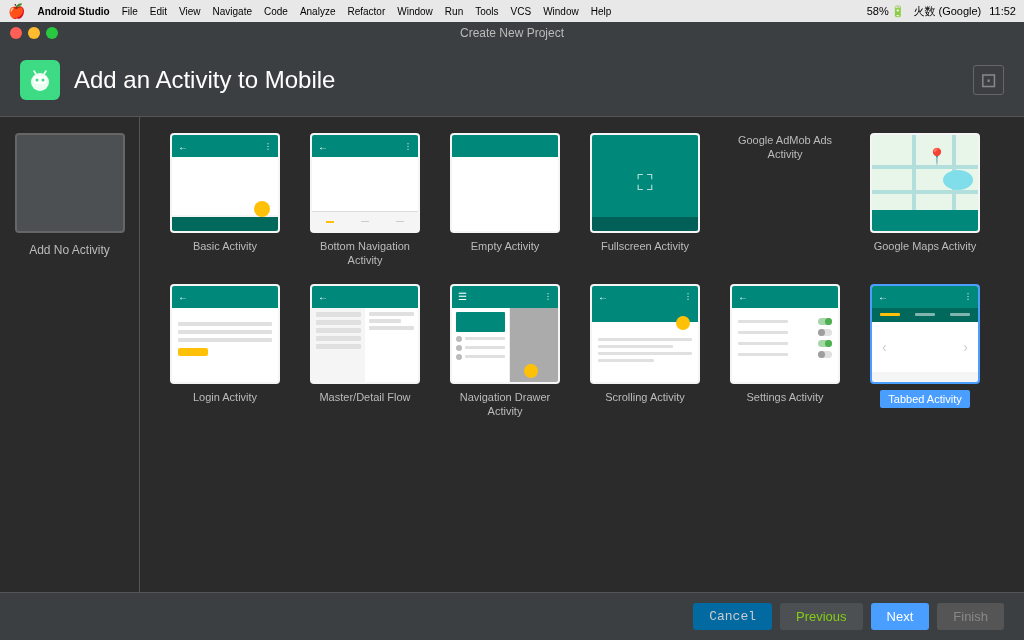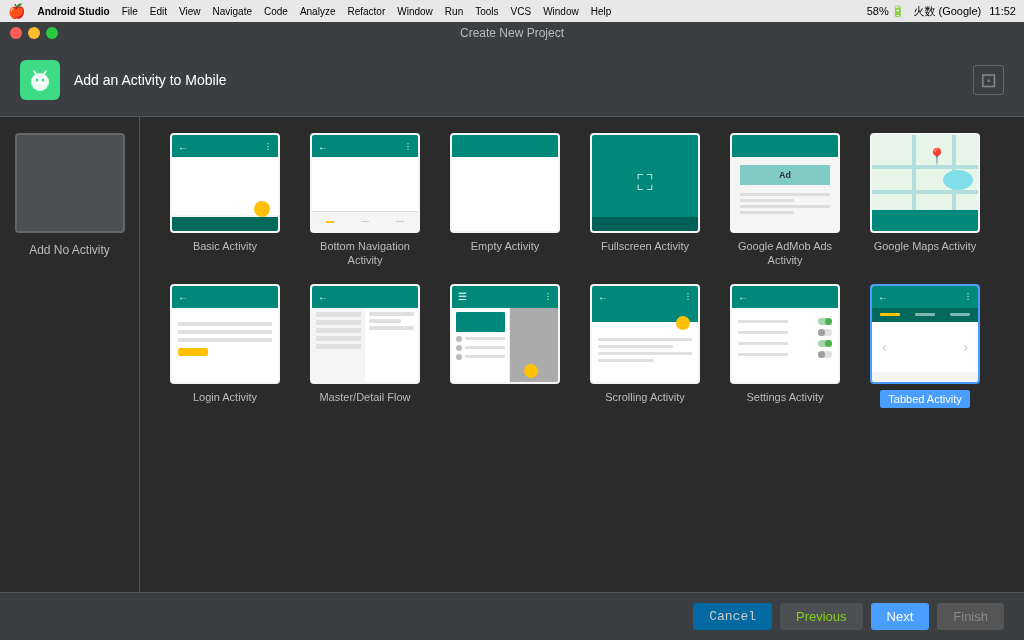--- a/index.html
+++ b/index.html
@@ -85,21 +85,21 @@
       background: #3ddc84;
       border-radius: 6px;
       display: flex;
       align-items: center;
       justify-content: center;
       color: white;
       font-size: 22px;
     }
     .dialog-title {
       color: #ffffff;
-      font-size: 14px;
+      font-size: 24px;
       font-weight: 300;
     }
     .dialog-header-icon {
       margin-left: auto;
       color: #888;
       font-size: 20px;
       border: 1px solid #666;
       padding: 2px 6px;
       border-radius: 3px;
     }
@@ -746,32 +746,20 @@
               <div class="fa-bg">
                 <span class="fa-expand" style="font-size:22px;color:rgba(255,255,255,0.7)">⛶</span>
                 <div class="fa-bar"></div>
               </div>
             </div>
           </div>
           <span class="activity-label">Fullscreen Activity</span>
         </div>
 
         <div class="activity-item">
-          <div class="activity-card">
-            <div class="phone-mockup">
-              <div class="gam-header"></div>
-              <div class="gam-ad-banner">Ad</div>
-              <div class="gam-lines">
-                <div class="gam-line"></div>
-                <div class="gam-line short"></div>
-                <div class="gam-line"></div>
-                <div class="gam-line short"></div>
-              </div>
-            </div>
-          </div>
           <span class="activity-label">Google AdMob Ads Activity</span>
         </div>
 
         <div class="activity-item">
           <div class="activity-card">
             <div class="phone-mockup">
               <div class="gm-map">
                 <div class="gm-road-h" style="top:30px;"></div>
                 <div class="gm-road-h" style="top:55px;"></div>
                 <div class="gm-road-v" style="left:40px;"></div>
@@ -848,20 +836,21 @@
                   <div class="nd-drawer-item">
                     <div class="nd-drawer-circle"></div>
                     <div class="nd-drawer-line"></div>
                   </div>
                 </div>
                 <div class="nd-overlay"></div>
                 <div class="nd-fab"></div>
               </div>
             </div>
           </div>
+          <span class="activity-label">Navigation Drawer Activity</span>
         </div>
 
         <div class="activity-item">
           <div class="activity-card">
             <div class="phone-mockup">
               <div class="sa-header">
                 <span class="sa-arrow">←</span>
                 <span class="sa-dots">⋮</span>
               </div>
               <div style="height:14px;background:#00897b;"></div>

